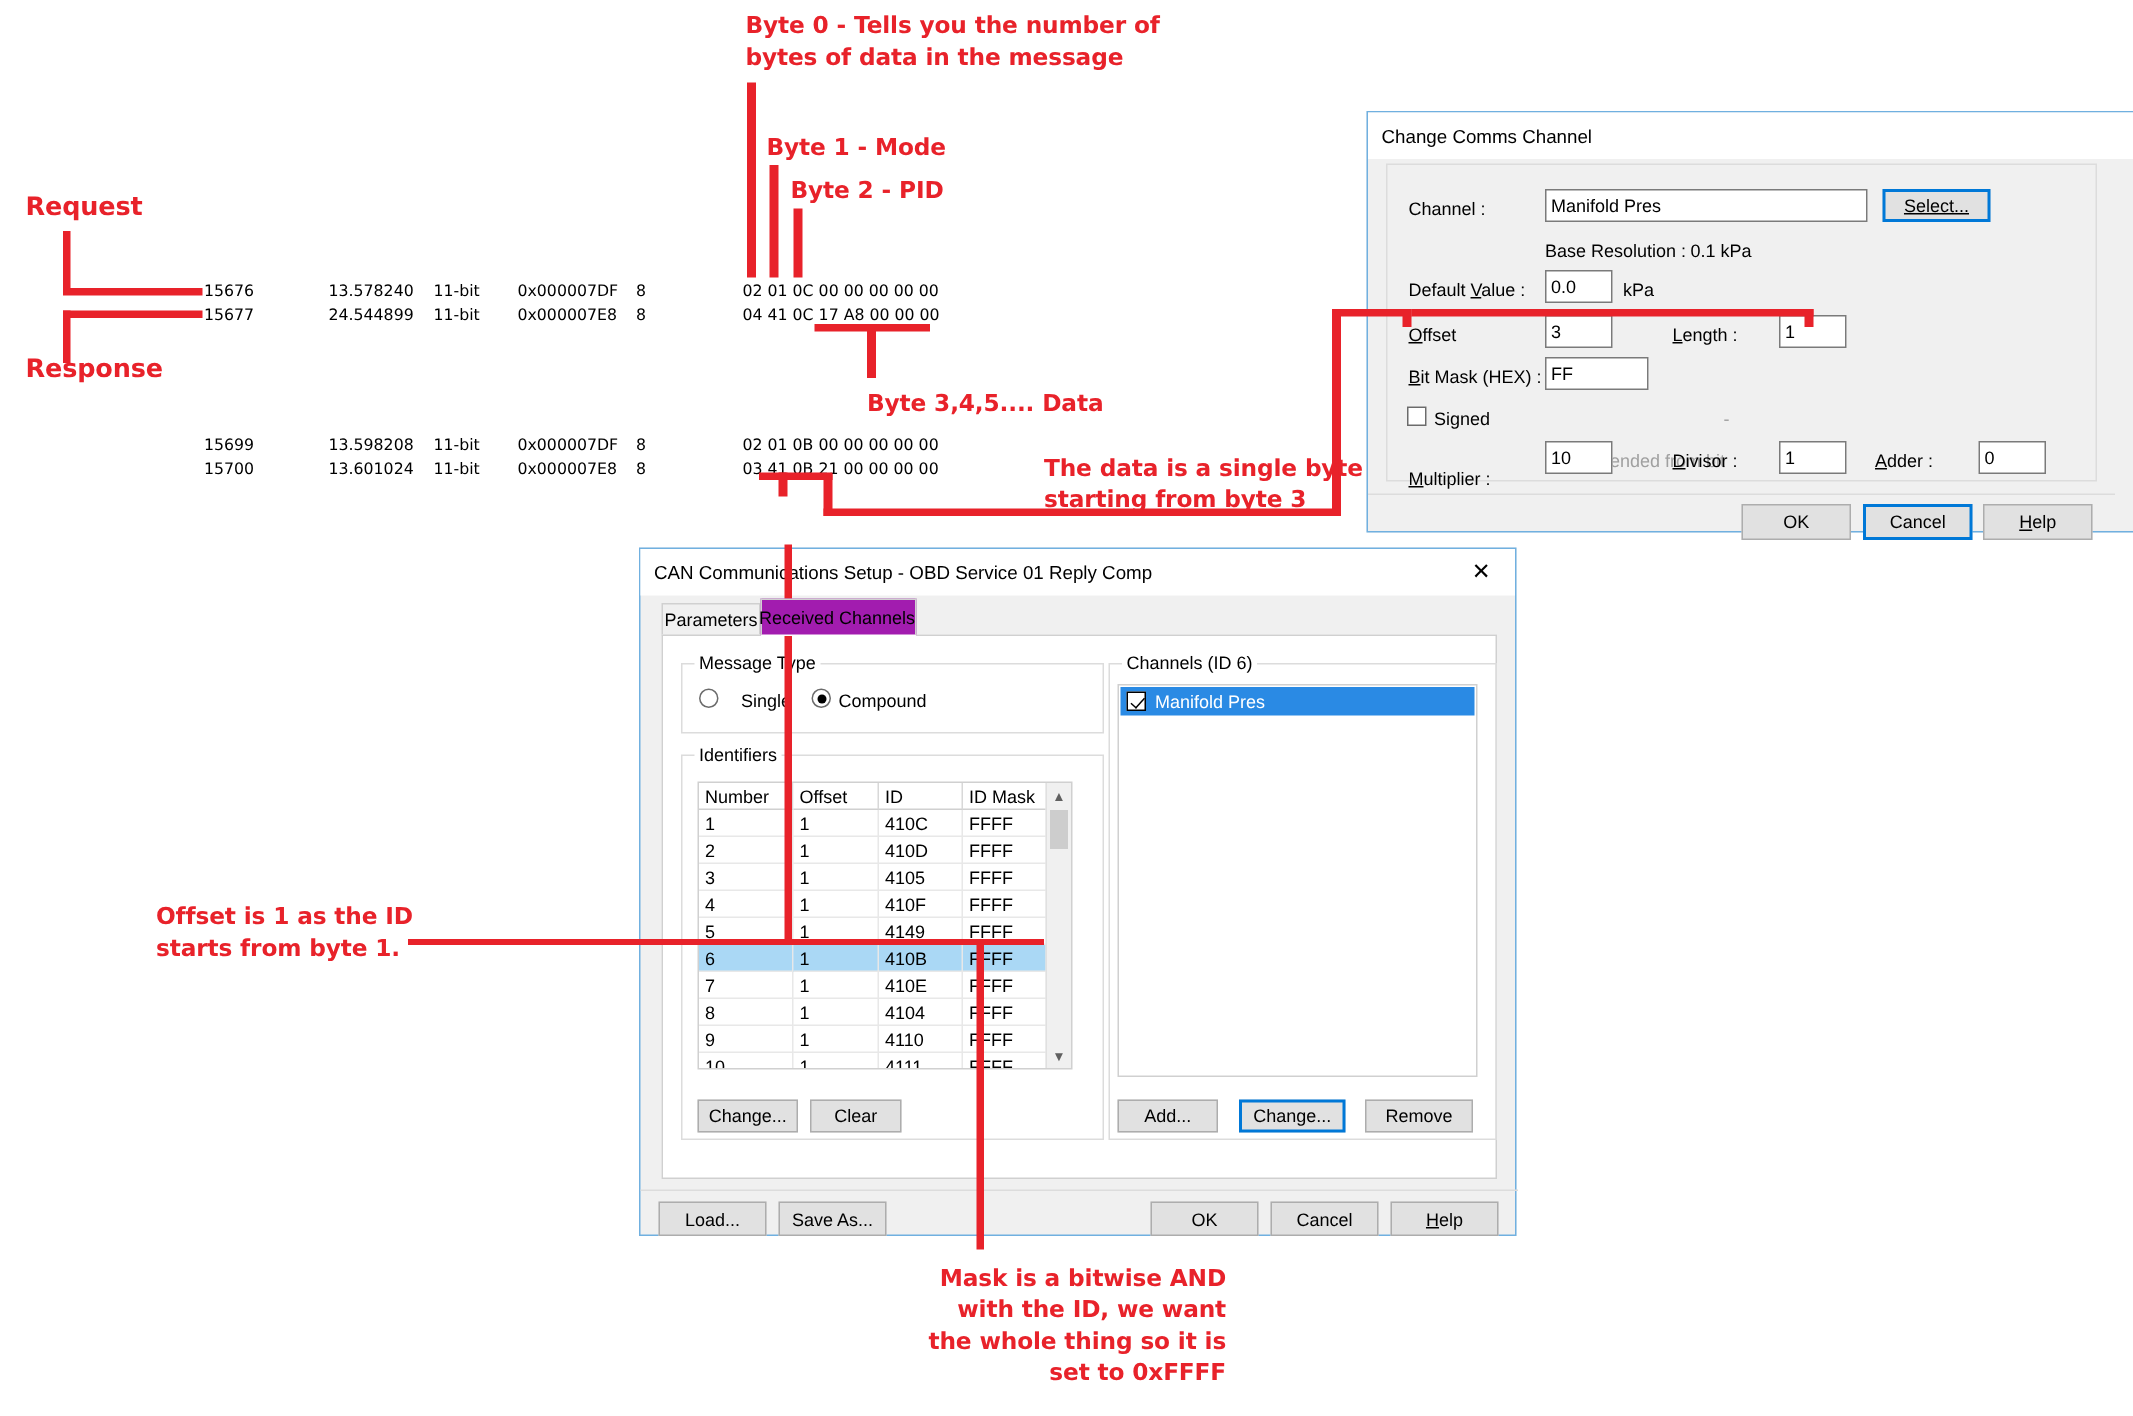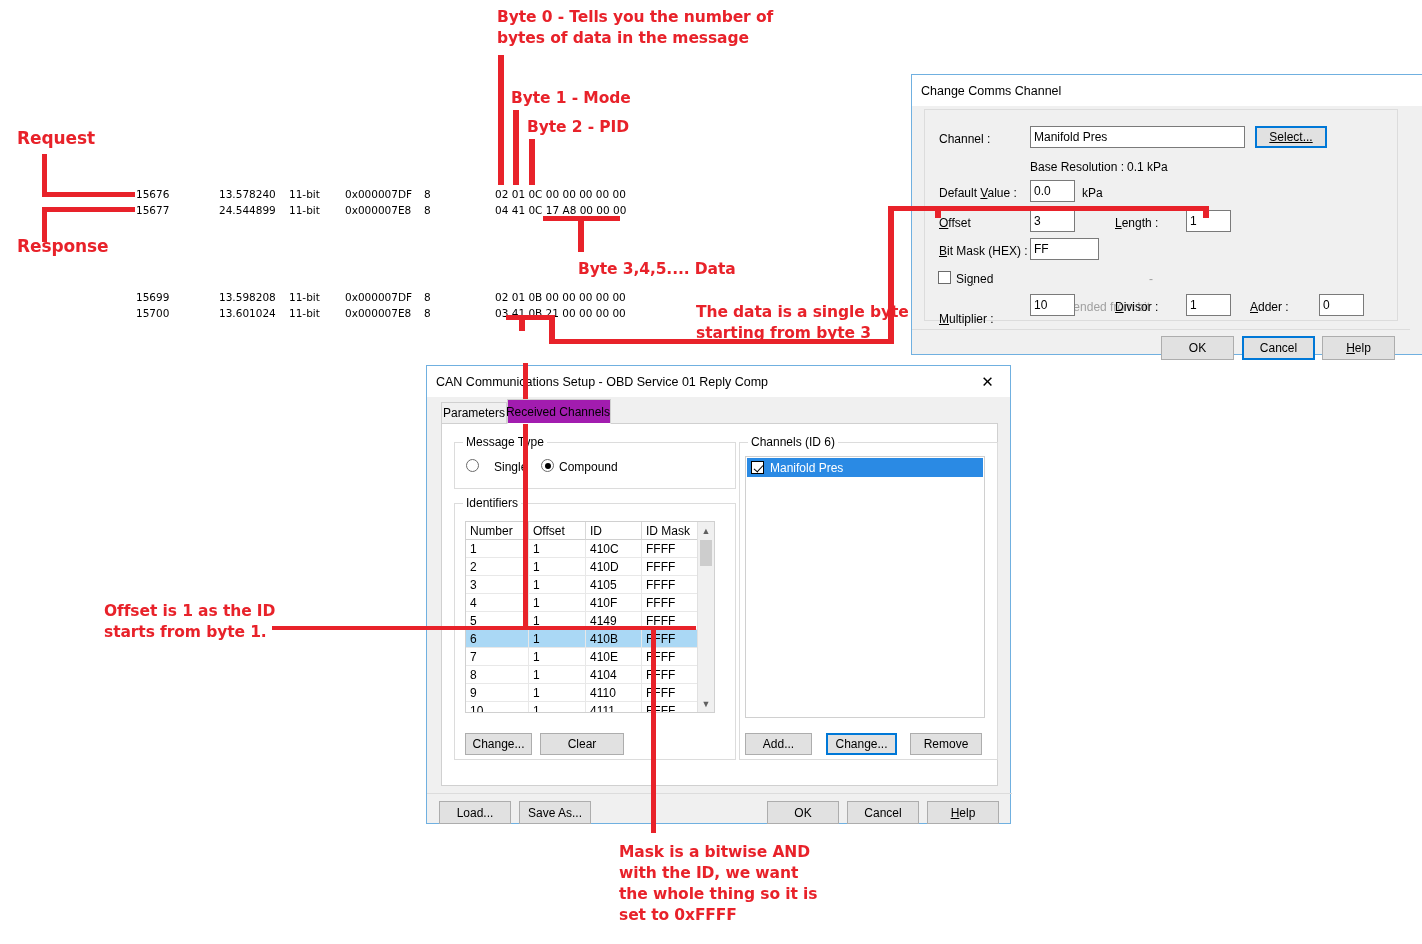--- a/index.html
+++ b/index.html
@@ -486,21 +486,21 @@
       <div class="vscroll" style="right:0px; top:0px; width:17px; height:190px;">
         <div class="arrow" style="top:0px;">▲</div>
         <div class="thumb" style="top:18px; height:26px;"></div>
         <div class="arrow" style="bottom:0px;">▼</div>
       </div>
     </div>
 
     <div class="btn" style="left:38px; top:336px; width:67px; height:22px;">
       <span>Change...</span>
     </div>
-    <div class="btn" style="left:113px; top:336px; width:84px; height:22px;">
+    <div class="btn" style="left:113px; top:336px; width:61px; height:22px;">
       <span>Clear</span>
     </div>
 
     <div class="group" style="left:312px; top:45px; width:259px; height:318px;">
       <span class="group-legend" style="background:#fff;">Channels (ID 6)</span>
     </div>
 
     <div class="listbox" style="left:318px; top:59px; width:240px; height:262px;">
       <div class="list-item sel" style="top:1px;">
         <span class="list-chk"></span>
@@ -574,16 +574,16 @@
 <div class="anno-text" style="left:696px; top:302px;">The data is a single byte
 starting from byte 3</div>
 
 <div class="anno-text" style="left:104px; top:601px;">Offset is 1 as the ID
 starts from byte 1.</div>
 <div class="rbar" style="left:272px; top:626px; width:424px; height:4px;"></div>
 
 <div class="rbar" style="left:523px; top:363px; width:5px; height:265px;"></div>
 
 <div class="rbar" style="left:651px; top:628px; width:5px; height:205px;"></div>
-<div class="anno-text" style="left:619px; top:842px;">Mask is a bitwise AND
+<div class="anno-text" style="left:619px; top:842px;text-align:right;">Mask is a bitwise AND
 with the ID, we want
 the whole thing so it is
 set to 0xFFFF</div>
 
 </body></html>

